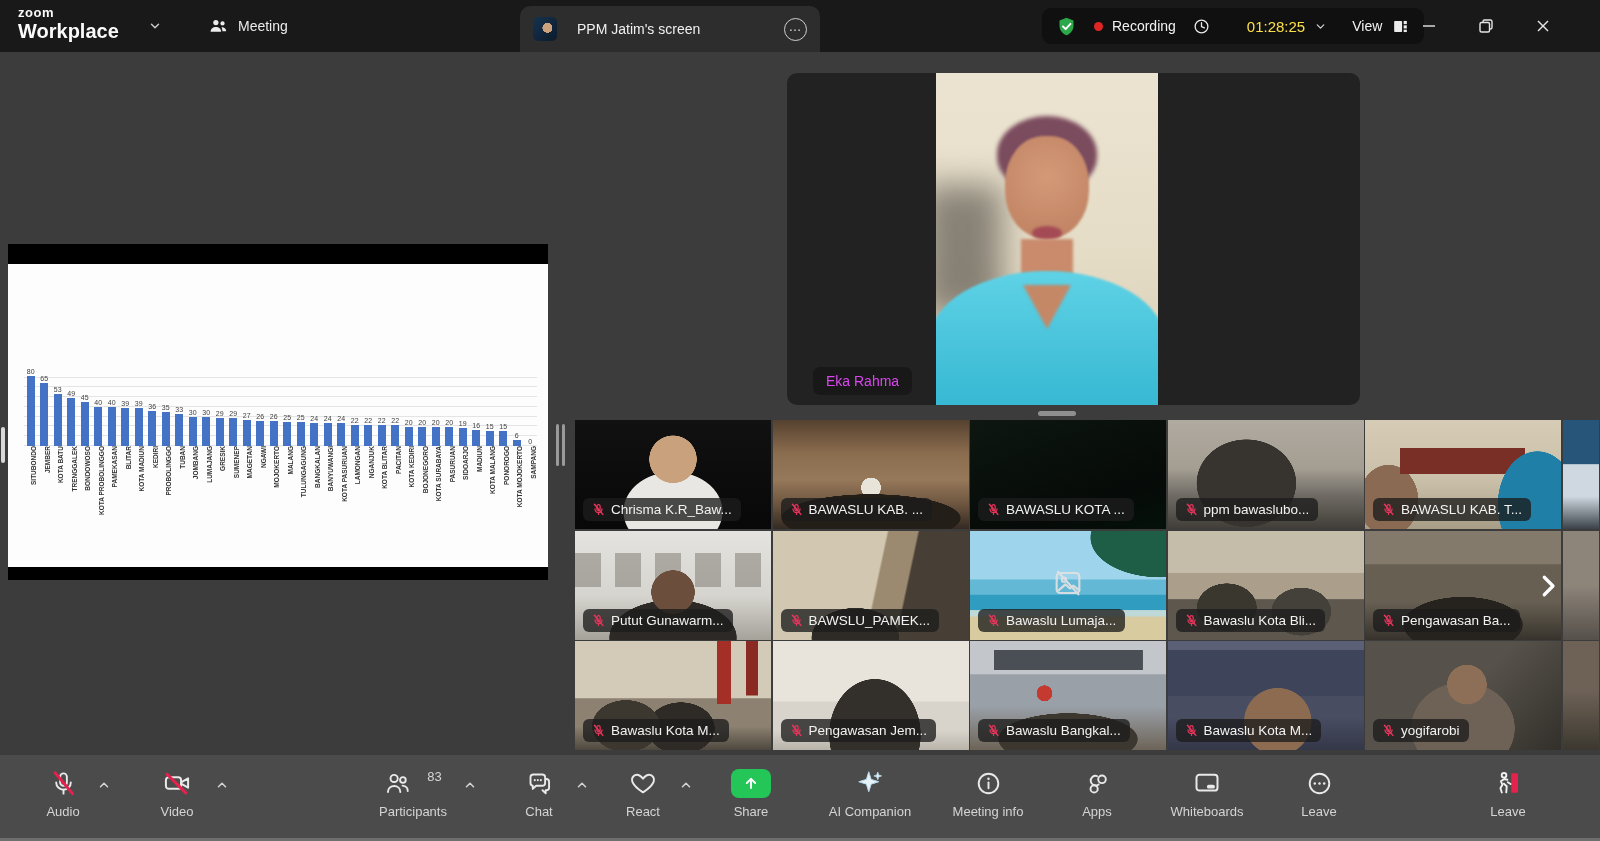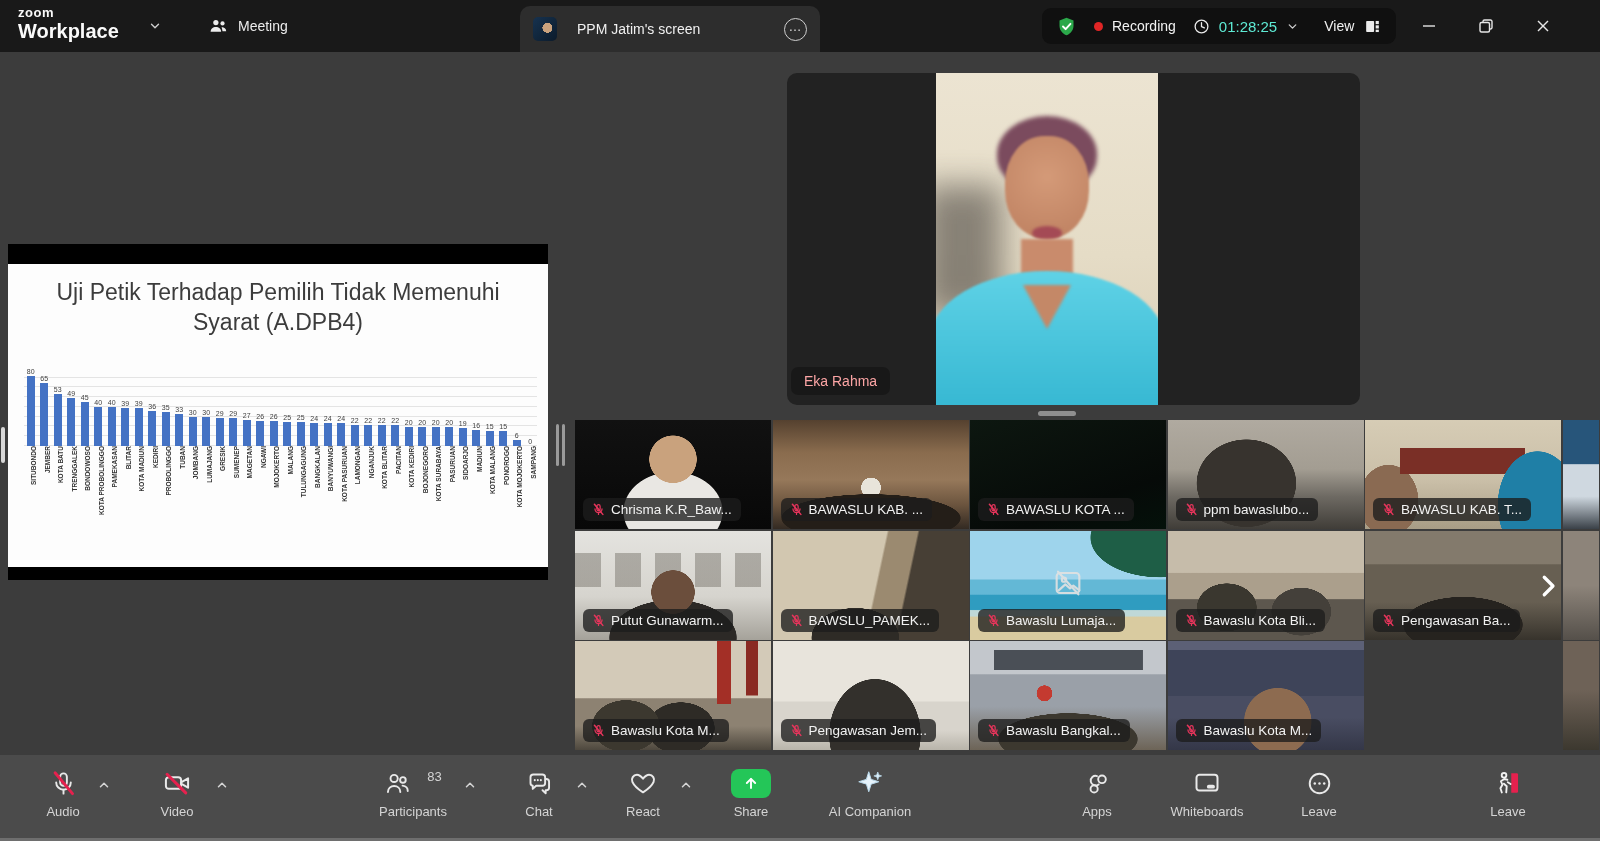--- a/index.html
+++ b/index.html
@@ -13,21 +13,21 @@
   .logo .z2 { font-size:20px; font-weight:600; margin-top:2px; }
   .logo-chev { position:absolute; left:148px; top:19px; }
   .meeting-tab { position:absolute; left:208px; top:0; height:52px; display:flex; align-items:center; gap:9px; color:#ececec; font-size:14px; }
   .screen-tab { position:absolute; left:520px; top:6px; width:300px; height:46px; background:#2d2d2d; border-radius:10px 10px 0 0; display:flex; align-items:center; padding:0 13px; }
   .tab-avatar { width:24px; height:24px; border-radius:5px; background:radial-gradient(circle 5px at 60% 45%,#caa27d 98%,transparent),linear-gradient(135deg,#16324f,#0c1b2b); flex:0 0 auto; }
   .tab-title { color:#f0f0f0; font-size:14px; margin-left:20px; flex:1; white-space:nowrap; overflow:hidden; }
   .tab-ellipsis { width:23px; height:23px; border:1.5px solid #cfcfcf; border-radius:50%; color:#dedede; display:flex; align-items:center; justify-content:center; font-size:13px; letter-spacing:1px; line-height:0; padding-bottom:5px; }
   .right-pill { position:absolute; left:1042px; top:8px; height:36px; background:#101010; border-radius:9px; display:flex; align-items:center; padding:0 14px; gap:9px; }
   .rec-dot { width:9px; height:9px; border-radius:50%; background:#e02525; margin-left:8px; }
   .rec-label { color:#f2f2f2; font-size:14px; margin-right:8px; }
-  .timer { color:#5eead4; font-size:15px; }
+  .timer { color:#fde047; font-size:15px;margin-left:28px; }
   .view-label { color:#f2f2f2; font-size:14px; margin-left:16px; }
   .win-btn { position:absolute; top:0; width:50px; height:52px; display:flex; align-items:center; justify-content:center; }
   .win-min { left:1404px; } .win-restore { left:1461px; } .win-close { left:1518px; }
 
   
   .slide { position:absolute; left:8px; top:244px; width:540px; height:336px; background:#000; z-index:5; }
   .slide-white { position:absolute; left:0; top:20px; width:540px; height:303px; background:#fdfdfd; }
   .chart-title { margin:13px auto 0; max-width:492px; text-align:center; font-size:23px; color:#3c3c3c; line-height:1.32; }
   .chart { position:absolute; left:16px; top:104px; width:513px; }
   .plot { display:flex; align-items:flex-end; height:78px; width:513px;
@@ -45,21 +45,21 @@
   
   .speaker { position:absolute; left:787px; top:73px; width:573px; height:332px; background:#222; border-radius:10px; overflow:hidden; z-index:5; }
   .sp-video { position:absolute; left:149px; top:0; width:222px; height:332px; background:linear-gradient(180deg,#ece4d2 0%,#e5dcc6 55%,#d8cdb4 100%); overflow:hidden; }
   .sp-shadow { position:absolute; left:-14px; bottom:90px; width:80px; height:130px; background:#55504a; filter:blur(16px); opacity:.65; }
   .sp-hair { position:absolute; left:50%; top:13%; transform:translateX(-50%); width:100px; height:76px; background:#7b4b5e; border-radius:50% 50% 46% 46%; filter:blur(2px); }
   .sp-face { position:absolute; left:50%; top:19%; transform:translateX(-50%); width:84px; height:102px; background:radial-gradient(circle at 50% 40%,#d49a78,#c08363 85%); border-radius:46%; filter:blur(1px); }
   .sp-lips { position:absolute; left:50%; top:46%; transform:translateX(-50%); width:30px; height:14px; background:#a44a55; border-radius:50%; filter:blur(1.5px); }
   .sp-neck { position:absolute; left:50%; top:50%; transform:translateX(-50%); width:52px; height:70px; background:#c98b6c; border-radius:0 0 42% 42%; filter:blur(1.5px); }
   .sp-body { position:absolute; left:50%; bottom:-8px; transform:translateX(-50%); width:236px; height:142px; background:linear-gradient(180deg,#5fd2e6,#35b7d2); border-radius:52% 52% 0 0; filter:blur(1px); }
   .sp-vneck { position:absolute; left:50%; bottom:76px; transform:translateX(-50%); width:0; height:0; border-left:24px solid transparent; border-right:24px solid transparent; border-top:44px solid #c48867; filter:blur(1.5px); }
-  .name-pill { position:absolute; left:4px; bottom:10px; background:rgba(22,22,22,.8); color:#fca5a5; font-size:14px; padding:6px 13px; border-radius:7px; z-index:3; }
+  .name-pill { position:absolute; left:26px; bottom:10px; background:rgba(22,22,22,.8); color:#d946ef; font-size:14px; padding:6px 13px; border-radius:7px; z-index:3; }
 
   
   .vhandle { position:absolute; left:556px; top:424px; width:10px; height:42px; display:flex; gap:3px; z-index:10; }
   .vhandle i { width:3px; height:42px; background:#9a9a9a; border-radius:2px; }
   .hhandle { position:absolute; left:1038px; top:411px; width:38px; height:5px; background:#8f8f8f; border-radius:3px; z-index:10; }
 
   
   .gallery { position:absolute; left:575px; top:420px; width:1025px; height:331px; display:grid;
              grid-template-columns:repeat(5,196px) 36px; grid-template-rows:repeat(3,109px); gap:1.5px; z-index:5; }
   .tile { position:relative; overflow:hidden;padding-left:32px; }
@@ -164,21 +164,20 @@
   <div class="win-btn win-close">
     <svg width="16" height="16" viewBox="0 0 16 16" stroke="#e6e6e6" stroke-width="1.4">
         <line x1="3" y1="3" x2="13" y2="13"></line>
         <line x1="13" y1="3" x2="3" y2="13"></line>
       </svg>
   </div>
 </div>
 
 <div class="slide">
   <div class="slide-white">
-    <div class="chart-title">Uji Petik Terhadap Pemilih Tidak Memenuhi Syarat (A.DPB4)</div>
     <div class="chart">
       <div class="plot">
           <div class="bar-slot">
             <div class="bar-val">80</div>
             <div class="bar" style="height:78.0px"></div>
           </div>
           <div class="bar-slot">
             <div class="bar-val">65</div>
             <div class="bar" style="height:63.4px"></div>
           </div>
@@ -649,20 +648,33 @@
           <svg width="13" height="13" viewBox="0 0 24 24" fill="none" stroke="#e8355c" stroke-width="2.3" stroke-linecap="round" stroke-linejoin="round">
             <rect x="9" y="3" width="6" height="11" rx="3"></rect>
             <path d="M5.5 11a6.5 6.5 0 0 0 13 0"></path>
             <line x1="12" y1="17.5" x2="12" y2="21"></line>
             <line x1="4.5" y1="2.5" x2="20" y2="21" stroke-width="2.8"></line>
           </svg>
         </span>
         <span class="pname">Bawaslu Kota M...</span>
       </div>
     </div>
+    <div class="tile t15" style="grid-area: 3 / 5;">
+      <div class="pill">
+        <span class="mic">
+          <svg width="13" height="13" viewBox="0 0 24 24" fill="none" stroke="#e8355c" stroke-width="2.3" stroke-linecap="round" stroke-linejoin="round">
+            <rect x="9" y="3" width="6" height="11" rx="3"></rect>
+            <path d="M5.5 11a6.5 6.5 0 0 0 13 0"></path>
+            <line x1="12" y1="17.5" x2="12" y2="21"></line>
+            <line x1="4.5" y1="2.5" x2="20" y2="21" stroke-width="2.8"></line>
+          </svg>
+        </span>
+        <span class="pname">yogifarobi</span>
+      </div>
+    </div>
     <div class="tile sliver s1" style="grid-area: 1 / 6;"></div>
     <div class="tile sliver s2" style="grid-area: 2 / 6;"></div>
     <div class="tile sliver s3" style="grid-area: 3 / 6;"></div>
   </div>
 <div class="gal-next">
   <svg width="30" height="38" viewBox="0 0 24 24" fill="none" stroke="#ffffff" stroke-width="2.6" stroke-linecap="round" stroke-linejoin="round">
       <polyline points="9,5 16,12 9,19"></polyline>
     </svg>
 </div>
 
@@ -765,20 +777,30 @@
   <div class="tb-item" style="left:815px; width:110px">
     <div class="ic">
       <svg width="30" height="30" viewBox="0 0 24 24">
           <path d="M11 3l1.9 6.1L19 11l-6.1 1.9L11 19l-1.9-6.1L3 11l6.1-1.9z" fill="#e7f3fb" stroke="#b9d8ea" stroke-width="0.8"></path>
           <path d="M18.2 3.2l.8 2.3 2.3.8-2.3.8-.8 2.3-.8-2.3-2.3-.8 2.3-.8z" fill="#dceef9" stroke="#b9d8ea" stroke-width="0.6"></path>
         </svg>
     </div>
     <div class="tb-label">AI Companion</div>
   </div>
 
+  <div class="tb-item" style="left:933px; width:110px">
+    <div class="ic">
+      <svg width="27" height="27" viewBox="0 0 24 24" fill="none" stroke="#e9e9e9" stroke-width="1.7" stroke-linecap="round">
+          <circle cx="12" cy="12" r="8.7"></circle>
+          <line x1="12" y1="11" x2="12" y2="16.2"></line>
+          <circle cx="12" cy="7.7" r="1.1" fill="#e9e9e9" stroke="none"></circle>
+        </svg>
+    </div>
+    <div class="tb-label">Meeting info</div>
+  </div>
 
   <div class="tb-item" style="left:1052px">
     <div class="ic">
       <svg width="27" height="27" viewBox="0 0 24 24" fill="none" stroke="#e9e9e9" stroke-width="1.7" stroke-linecap="round">
           <path d="M11.6 5.4A4.3 4.3 0 1 0 13 12.8"></path>
           <circle cx="16" cy="8.3" r="3.4"></circle>
           <circle cx="9" cy="16.8" r="3.2"></circle>
         </svg>
     </div>
     <div class="tb-label">Apps</div>

